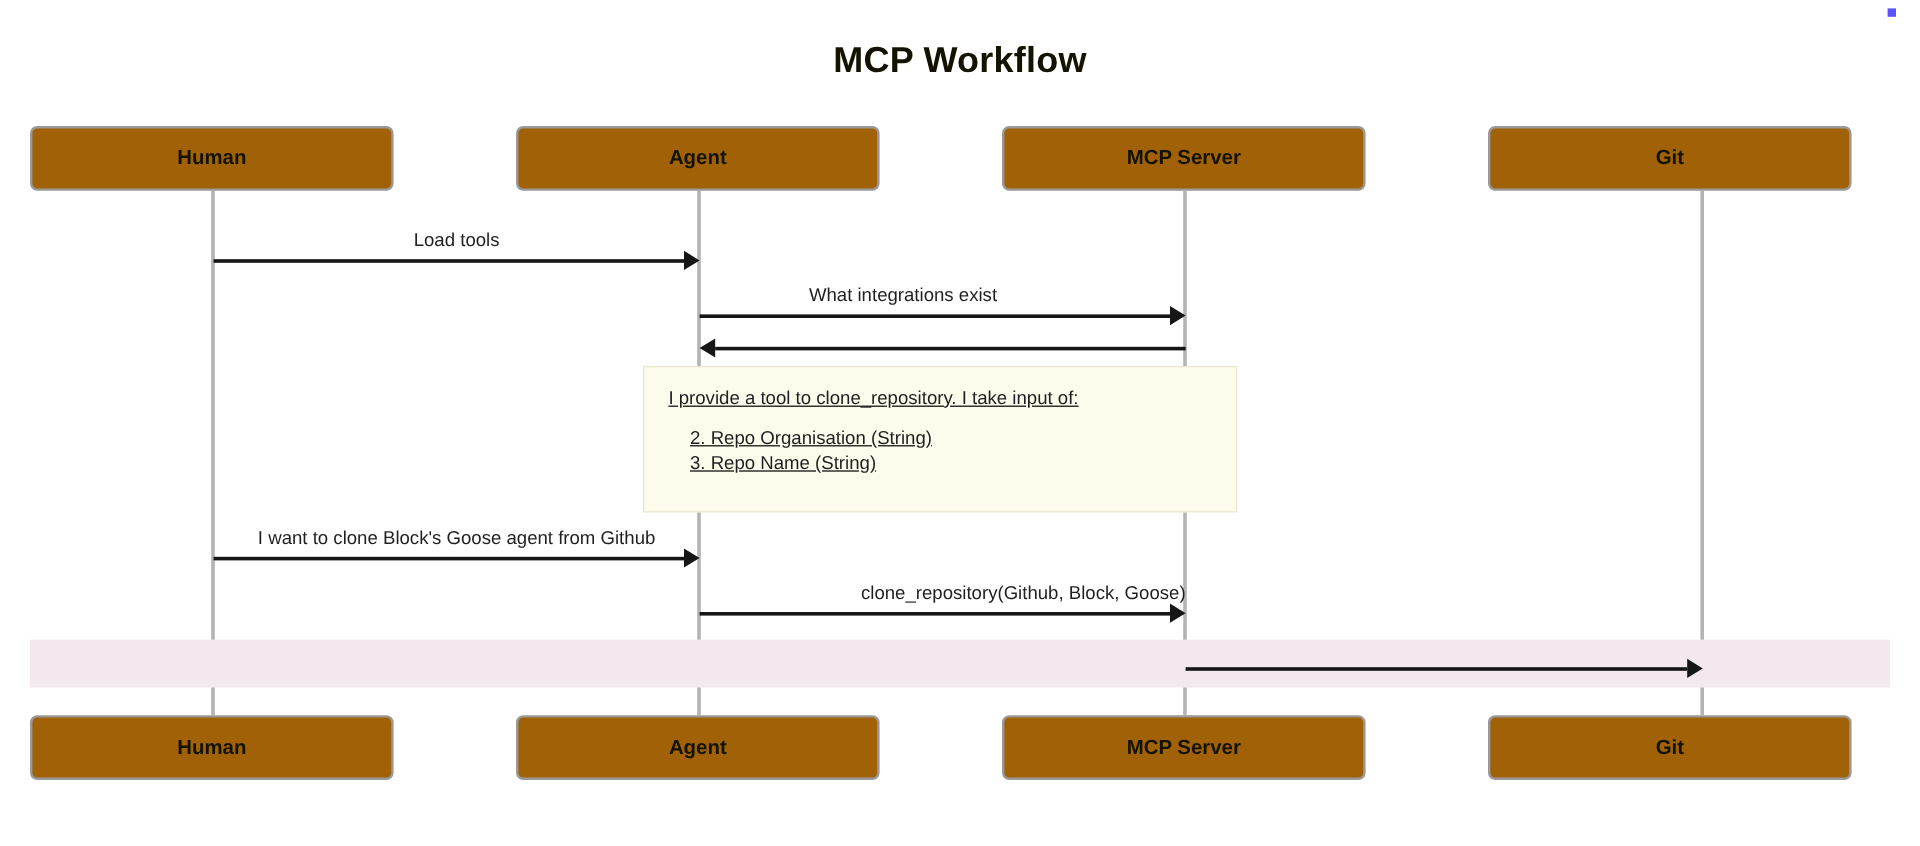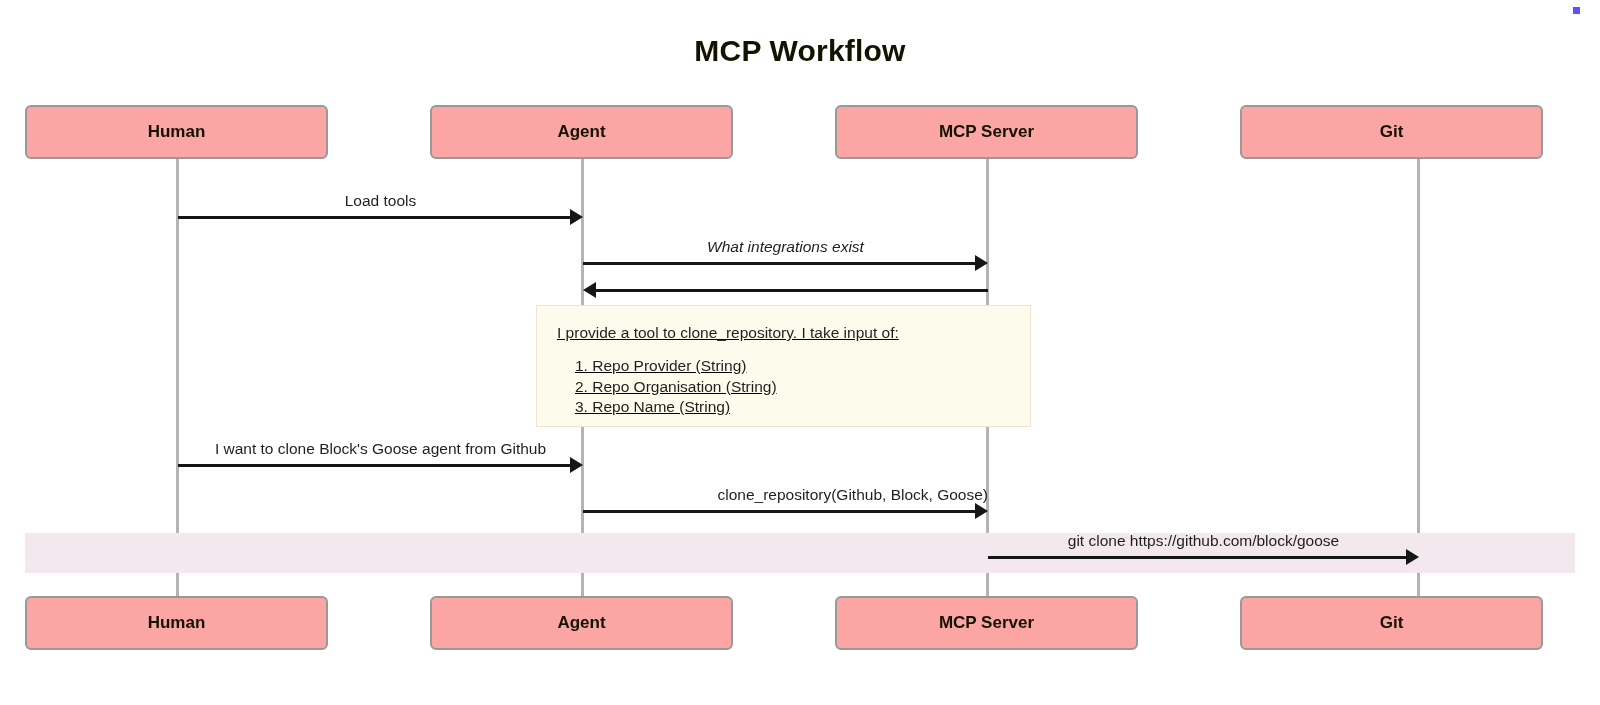--- a/index.html
+++ b/index.html
@@ -28,21 +28,21 @@
     font-weight: bold;
     color: #131300;
     letter-spacing: 0.2px;
   }
   .actor-box {
     position: absolute;
     width: 303px;
     height: 54px;
     border: 2px solid #999999;
     border-radius: 6px;
-    background: #fca5a5;
+    background: #a16207;
     box-sizing: border-box;
     display: flex;
     align-items: center;
     justify-content: center;
     font-size: 17px;
     font-weight: bold;
     color: #131300;
     z-index: 6;
   }
   .lifeline {
@@ -145,45 +145,43 @@
     <span>MCP Server</span>
   </div>
   <div class="actor-box" style="left:1240px; top:105px;">
     <span>Git</span>
   </div>
 
   <div class="msg-label" style="left:178px; top:192px; width:405px;">Load tools</div>
   <div class="msg-line" style="left:178px; top:216px; width:392px;"></div>
   <div class="arrow-head right" style="left:570px; top:209px;"></div>
 
-  <div class="msg-label" style="left:583px; top:238px; width:405px;font-style:italic;">What integrations exist</div>
+  <div class="msg-label" style="left:550px; top:238px; width:405px;">What integrations exist</div>
   <div class="msg-line" style="left:583px; top:262px; width:392px;"></div>
   <div class="arrow-head right" style="left:975px; top:255px;"></div>
 
   <div class="msg-line" style="left:596px; top:289px; width:392px;"></div>
   <div class="arrow-head left" style="left:583px; top:282px;"></div>
 
   <div class="note" style="left:536px; top:305px; width:495px; height:122px;">
     <p class="note-head">I provide a tool to clone_repository. I take input of:</p>
     <ul class="note-list">
-      <li>1. Repo Provider (String)</li>
       <li>2. Repo Organisation (String)</li>
       <li>3. Repo Name (String)</li>
     </ul>
   </div>
 
   <div class="msg-label" style="left:178px; top:440px; width:405px;">I want to clone Block's Goose agent from Github</div>
   <div class="msg-line" style="left:178px; top:464px; width:392px;"></div>
   <div class="arrow-head right" style="left:570px; top:457px;"></div>
 
   <div class="msg-label" style="left:583px; top:486px; width:405px;text-align:right;">clone_repository(Github, Block, Goose)</div>
   <div class="msg-line" style="left:583px; top:510px; width:392px;"></div>
   <div class="arrow-head right" style="left:975px; top:503px;"></div>
 
-  <div class="msg-label" style="left:988px; top:532px; width:431px;">git clone https://github.com/block/goose</div>
   <div class="msg-line" style="left:988px; top:556px; width:418px;"></div>
   <div class="arrow-head right" style="left:1406px; top:549px;"></div>
 
   <div class="actor-box" style="left:25px; top:596px;">
     <span>Human</span>
   </div>
   <div class="actor-box" style="left:430px; top:596px;">
     <span>Agent</span>
   </div>
   <div class="actor-box" style="left:835px; top:596px;">

